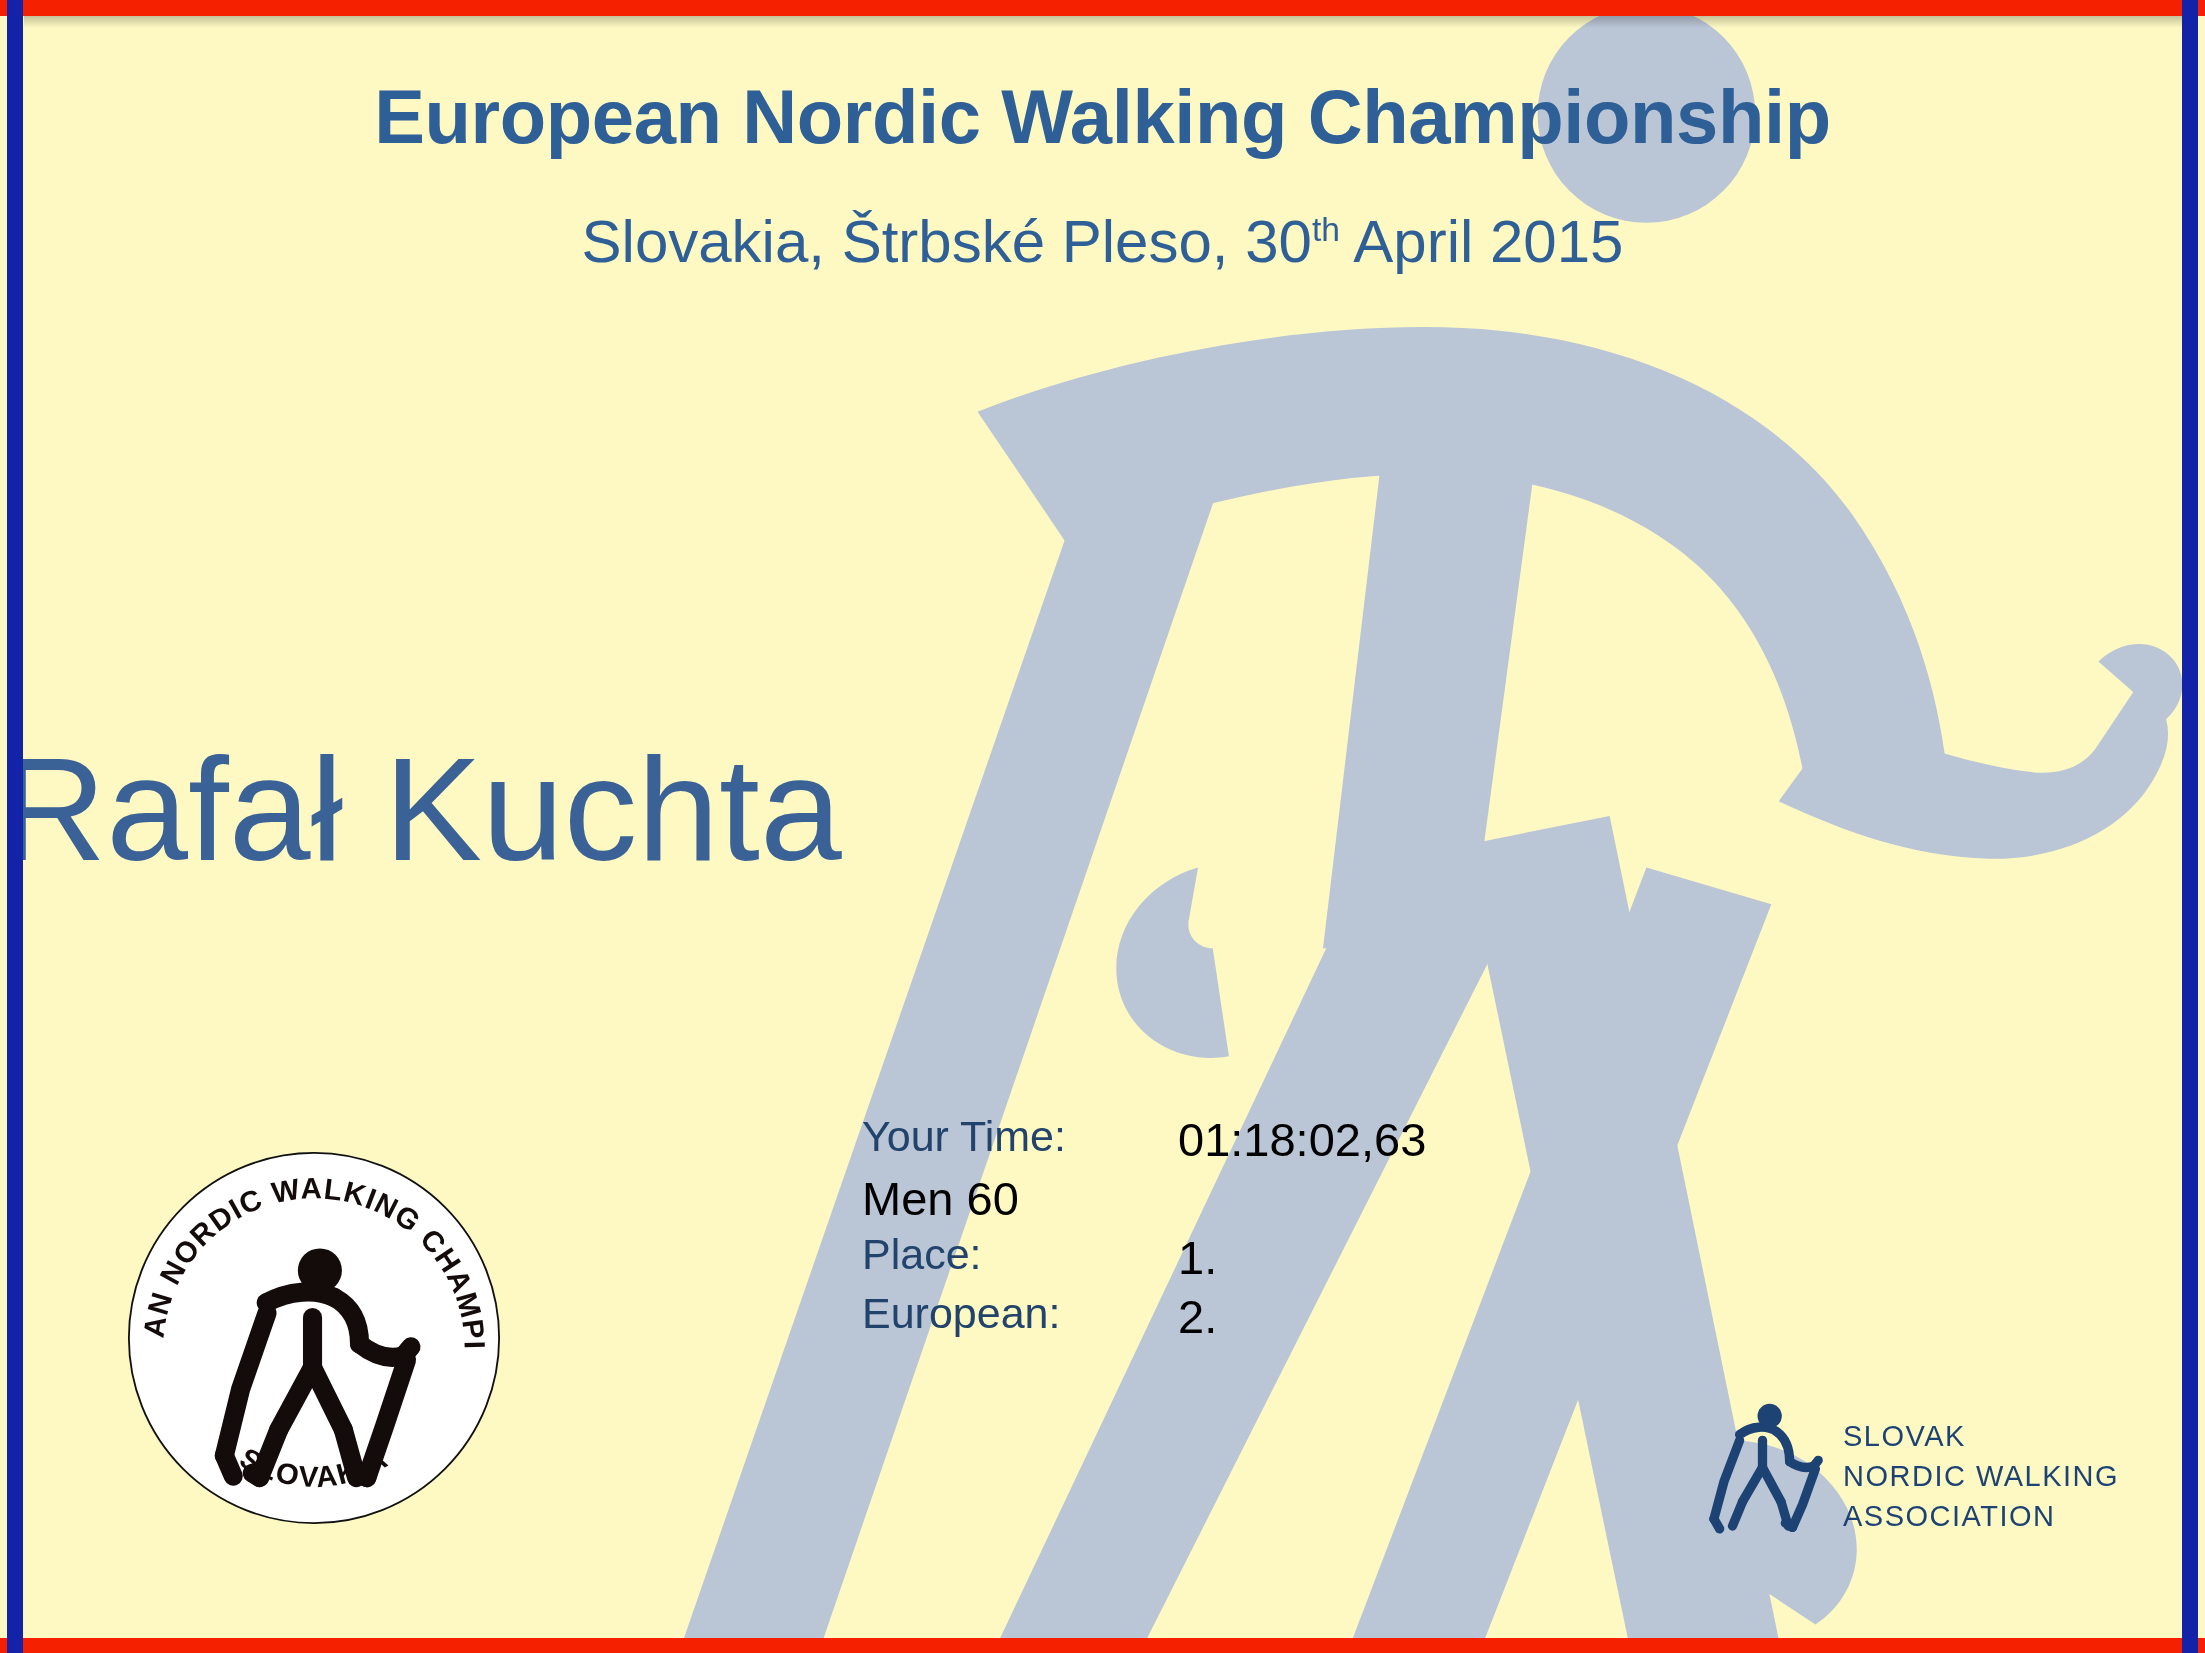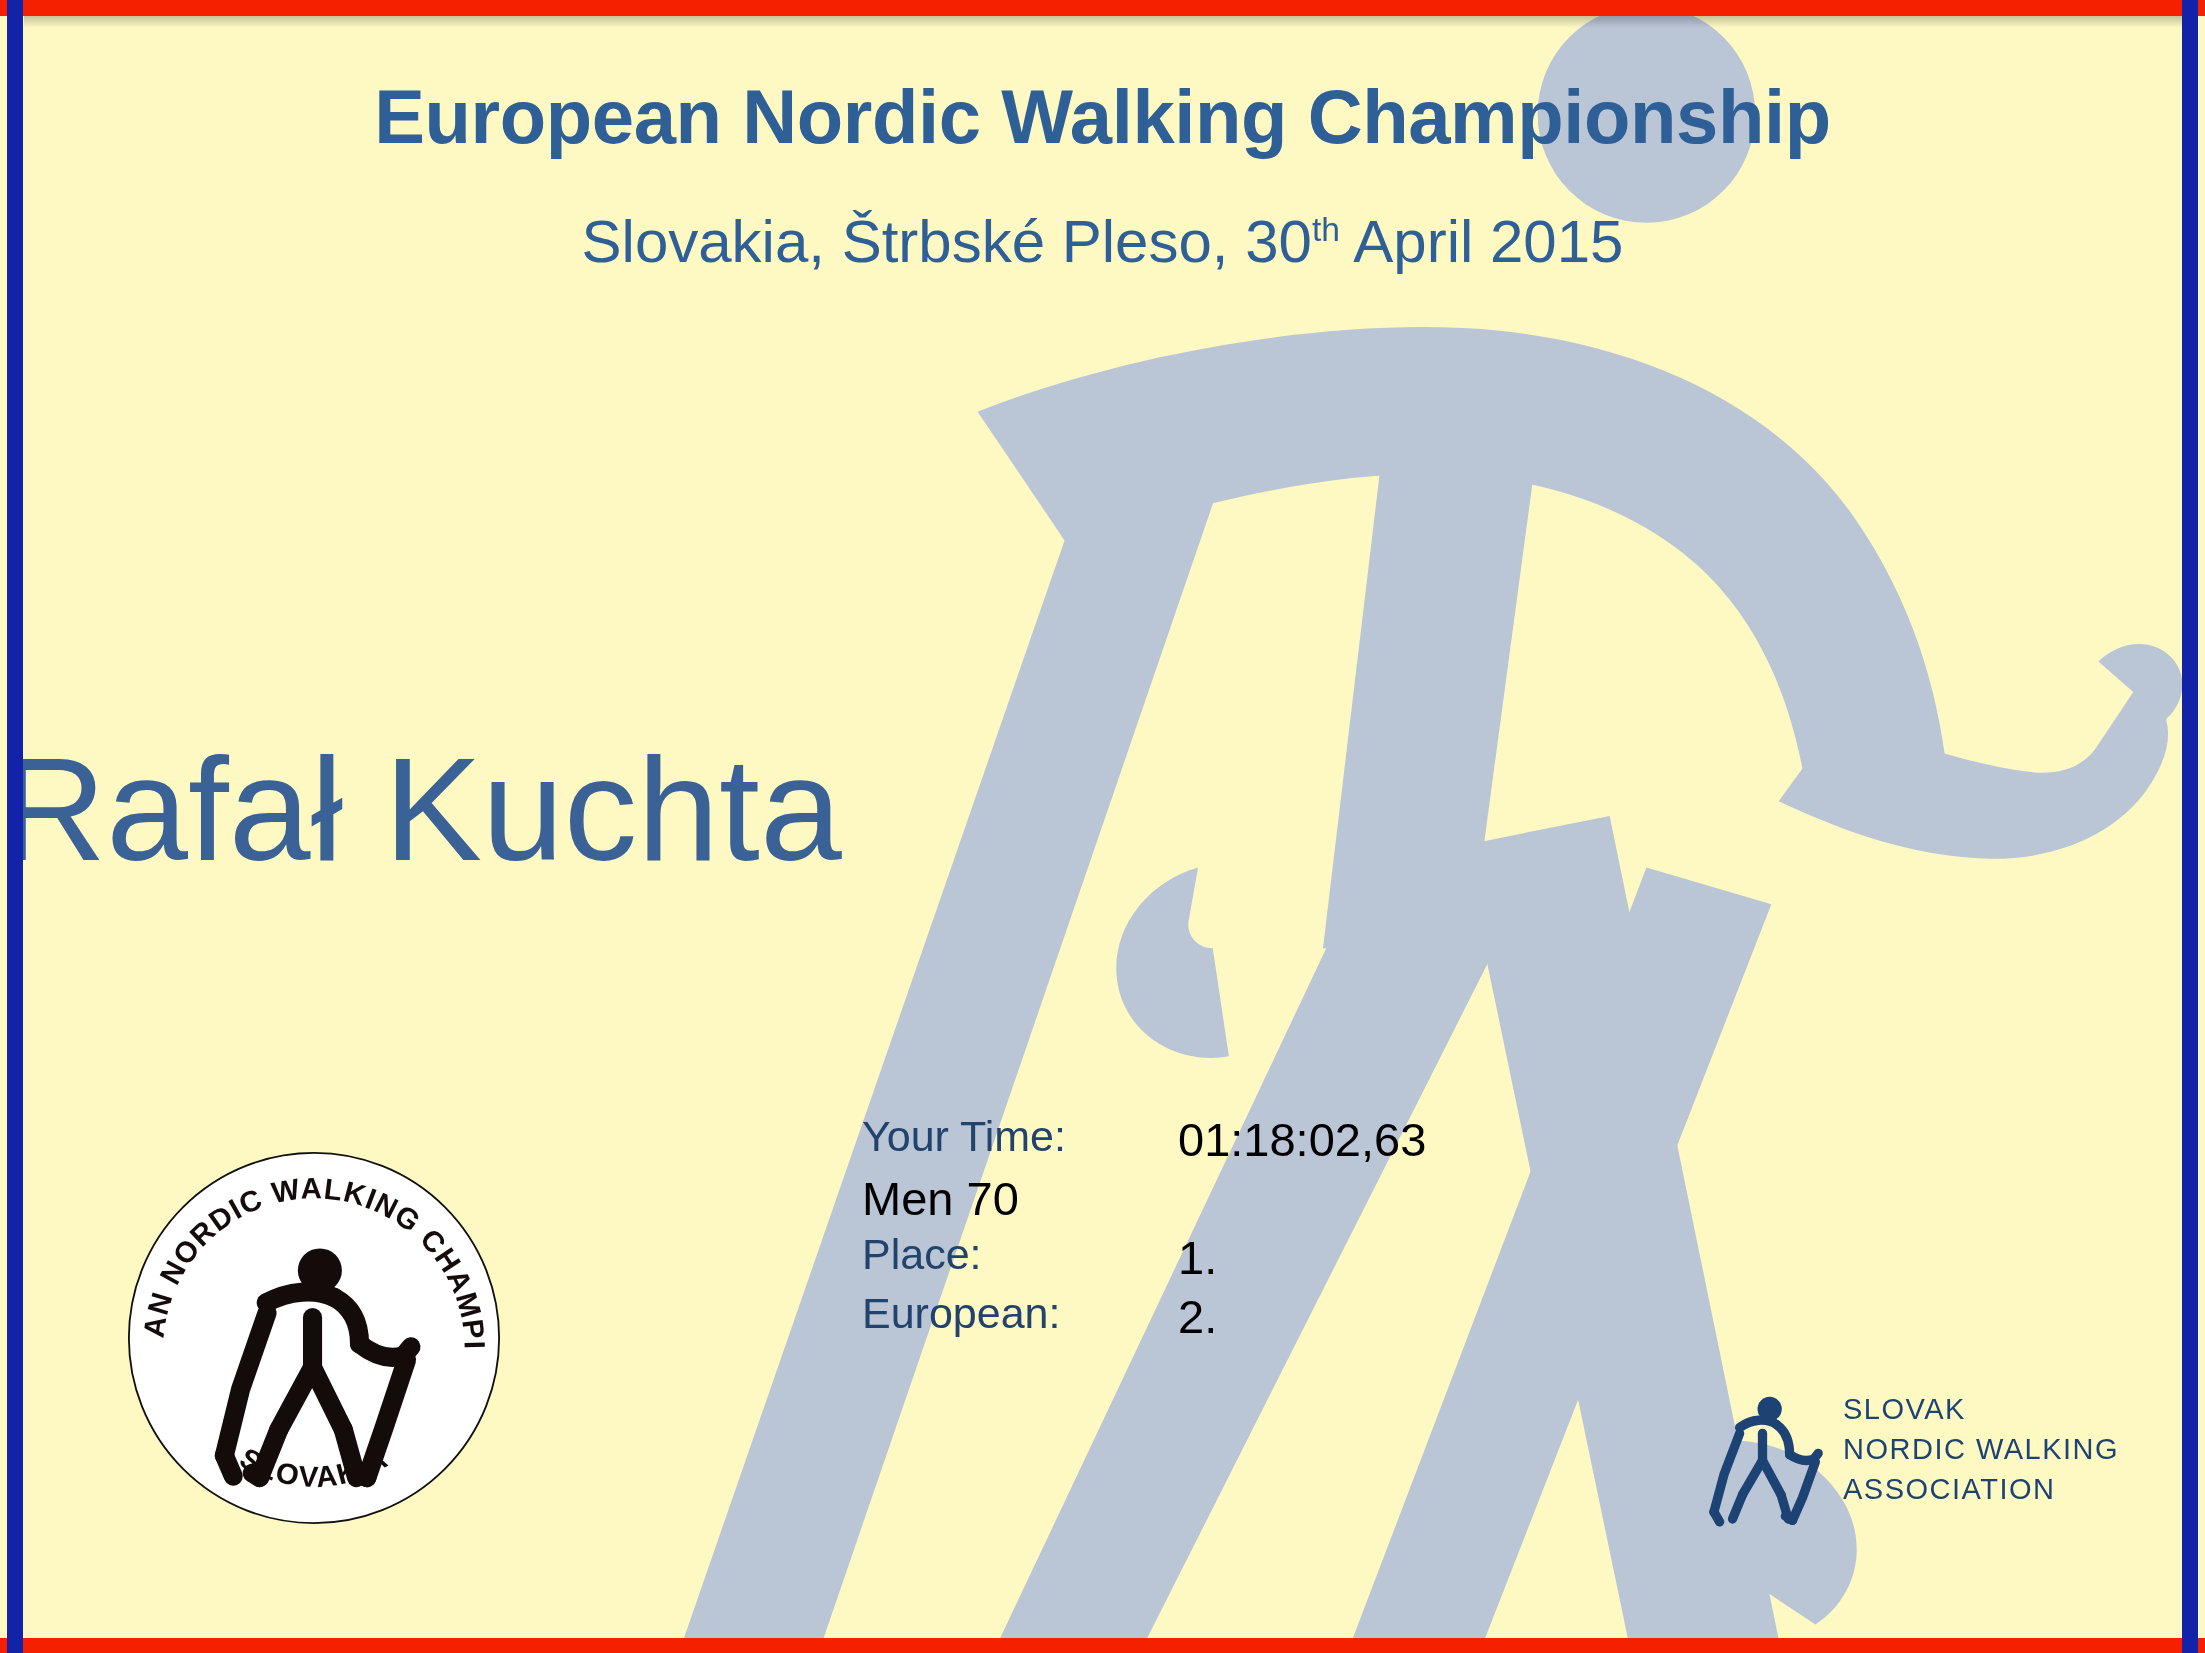--- a/index.html
+++ b/index.html
@@ -160,21 +160,21 @@
 
   
   .assoc-logo {
     position: absolute;
     left: 1698px;
     top: 1389px;
     width: 412px;
     height: 147px;
     z-index: 20;
     display: flex;
-    align-items: flex-start;
+    align-items: flex-end;
   }
   .assoc-mark {
     width: 129px;
     height: 140px;
     flex: 0 0 auto;
   }
   .assoc-text {
     margin-left: 16px;
     color: #1d4274;
     font-size: 29px;
@@ -282,21 +282,21 @@
 
 
     <div class="athlete-name">Rafał Kuchta</div>
 
     <div class="results">
       <div class="results-row">
         <div class="results-label">Your Time:</div>
         <div class="results-value">01:18:02,63</div>
       </div>
       <div class="results-row">
-        <div class="results-value">Men 70</div>
+        <div class="results-value">Men 60</div>
       </div>
       <div class="results-row">
         <div class="results-label">Place:</div>
         <div class="results-value">1.</div>
       </div>
       <div class="results-row">
         <div class="results-label">European:</div>
         <div class="results-value">2.</div>
       </div>
     </div>

